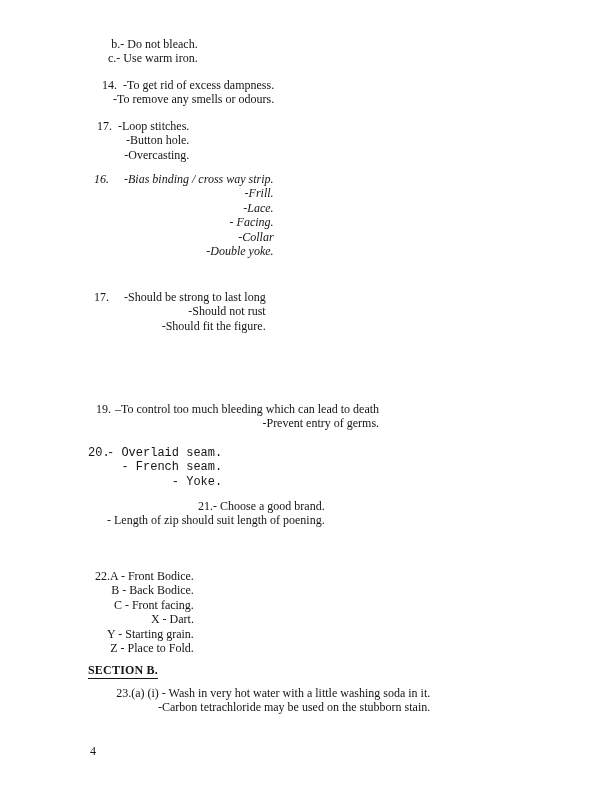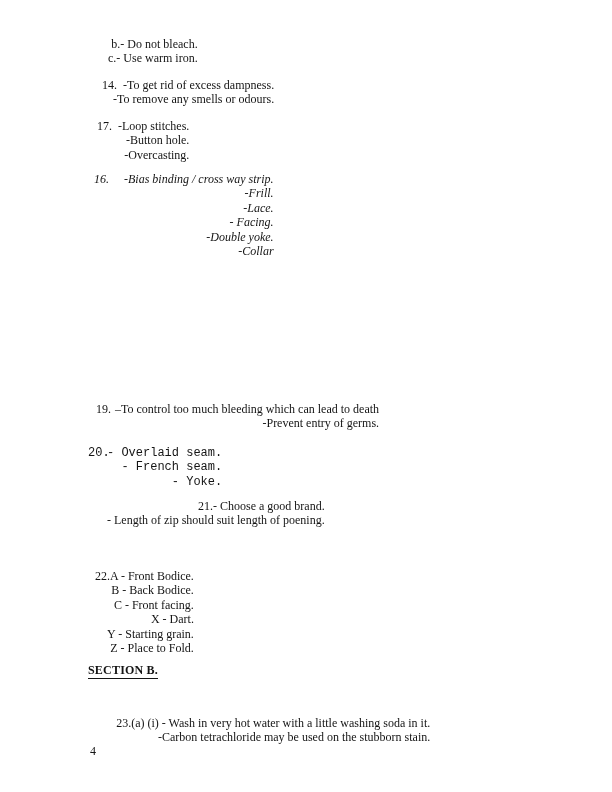--- a/index.html
+++ b/index.html
@@ -47,24 +47,29 @@
     <div class="ln"><span class="m w24">17.</span><span class="b w10">-</span><span class="t">Loop stitches.</span></div>
     <div class="ln"><span class="m w18"></span><span class="b w11">-</span><span class="t">Button hole.</span></div>
     <div class="ln"><span class="m w18"></span><span class="b w11">-</span><span class="t">Overcasting.</span></div>
   </div>
 
   <div class="blk" style="top:172px;left:88px;font-style:italic;">
     <div class="ln"><span class="m w21">16.</span><span class="b w19">-</span><span class="t">Bias binding / cross way strip.</span></div>
     <div class="ln"><span class="m w21"></span><span class="b w19">-</span><span class="t">Frill.</span></div>
     <div class="ln"><span class="m w21"></span><span class="b w19">-</span><span class="t">Lace.</span></div>
     <div class="ln"><span class="m w21"></span><span class="b w19">-</span><span class="t"> Facing.</span></div>
+    <div class="ln"><span class="m w21"></span><span class="b w19">-</span><span class="t">Collar</span></div>
     <div class="ln"><span class="m w21"></span><span class="b w19">-</span><span class="t">Double yoke.</span></div>
-    <div class="ln"><span class="m w21"></span><span class="b w19">-</span><span class="t">Collar</span></div>
   </div>
 
+  <div class="blk" style="top:290px;left:88px;">
+    <div class="ln"><span class="m w21">17.</span><span class="b w19">-</span><span class="t">Should be strong to last long</span></div>
+    <div class="ln"><span class="m w21"></span><span class="b w19">-</span><span class="t">Should not rust</span></div>
+    <div class="ln"><span class="m w21"></span><span class="b w19">-</span><span class="t">Should fit the figure.</span></div>
+  </div>
 
 
   <div class="blk" style="top:402px;left:88px;">
     <div class="ln"><span class="m w23">19.</span><span class="b w10">–</span><span class="t">To control too much bleeding which can lead to death</span></div>
     <div class="ln"><span class="m w21"></span><span class="b w8">-</span><span class="t">Prevent entry of germs.</span></div>
   </div>
 
   <div class="blk" style="top:446px;left:88px;font-family:Liberation Mono, monospace;">
     <div class="ln"><span class="m w19">20.</span><span class="t">- Overlaid seam.</span></div>
     <div class="ln"><span class="m w19"></span><span class="t">- French seam.</span></div>
@@ -82,21 +87,21 @@
     <div class="ln"><span class="m w19"></span><span class="t">C - Front facing.</span></div>
     <div class="ln"><span class="m w19"></span><span class="t">X - Dart.</span></div>
     <div class="ln"><span class="m w19"></span><span class="t">Y - Starting grain.</span></div>
     <div class="ln"><span class="m w19"></span><span class="t"> Z - Place to Fold.</span></div>
   </div>
 
   <div class="blk" style="top:663px;left:88px;">
     <span class="heading">SECTION B.</span>
   </div>
 
-  <div class="blk" style="top:686px;left:86px;margin-top:30px;">
+  <div class="blk" style="top:686px;left:86px;">
     <div class="ln"><span class="t">23.(a) (i) - Wash in very hot water with a little washing soda in it.</span></div>
     <div class="ln"><span class="m w49"></span><span class="b w27">-</span><span class="t">Carbon tetrachloride may be used on the stubborn stain.</span></div>
   </div>
 
   <div class="blk" style="top:744px;left:90px;">
     <span class="t">4</span>
   </div>
 
 </div>
 

